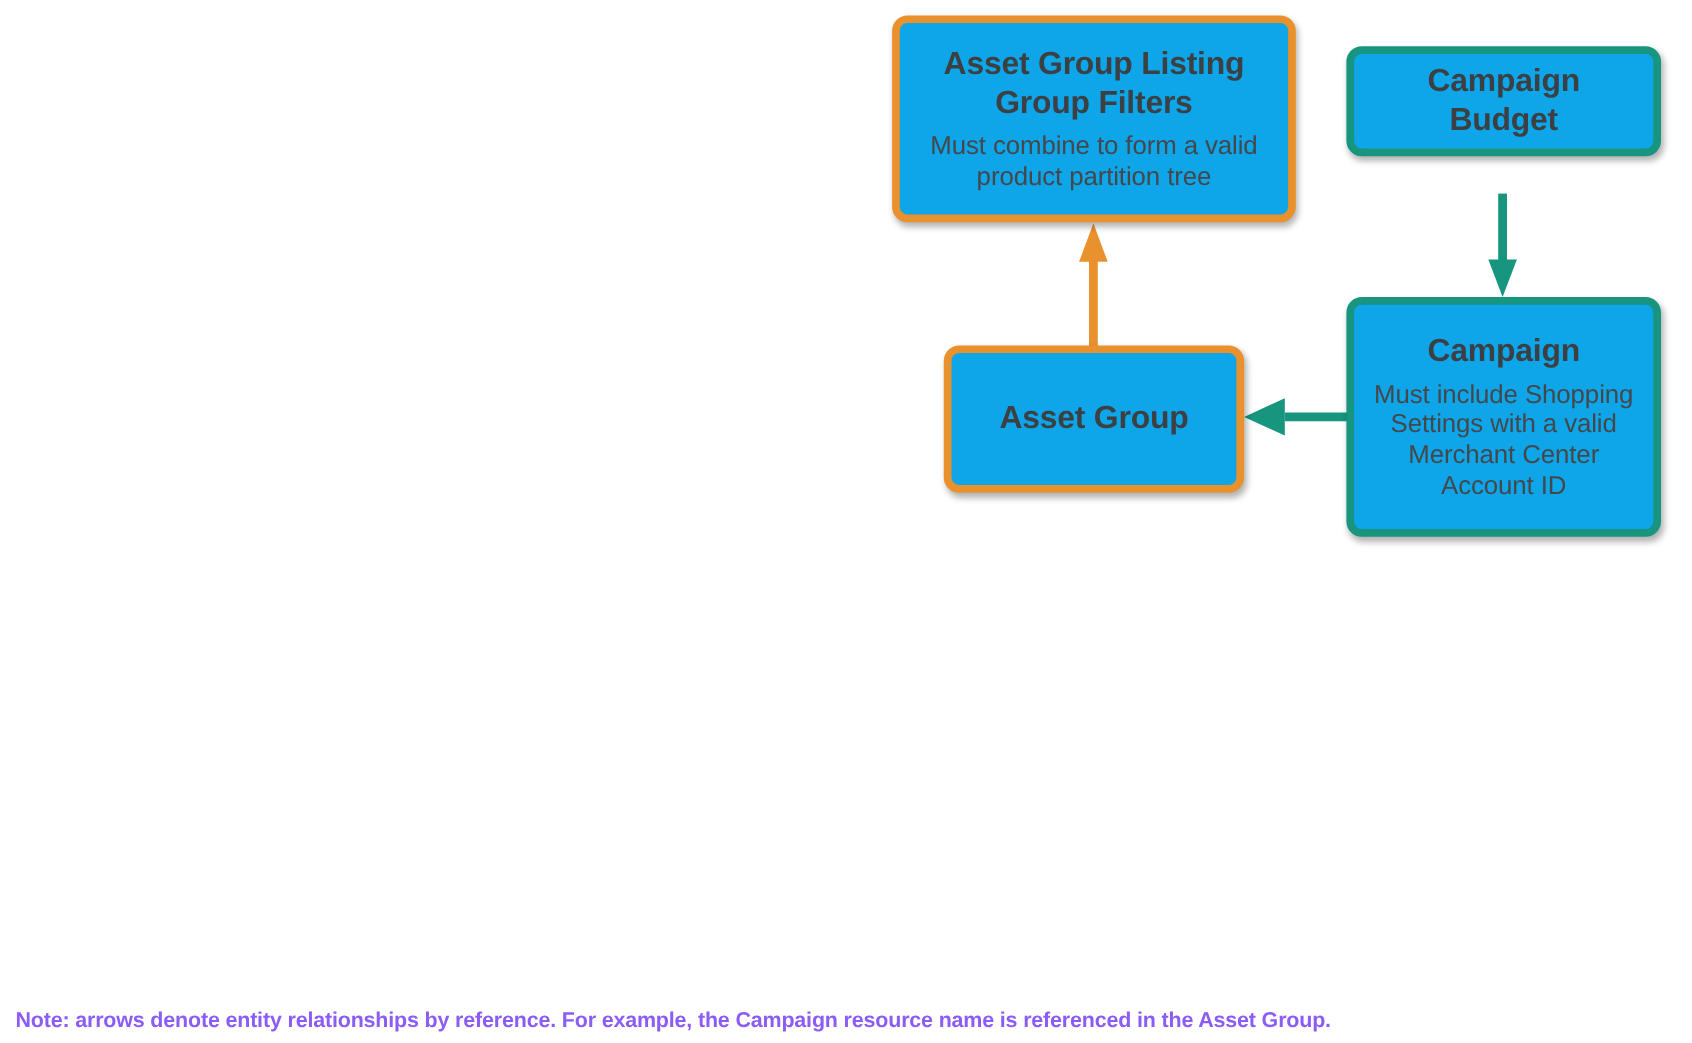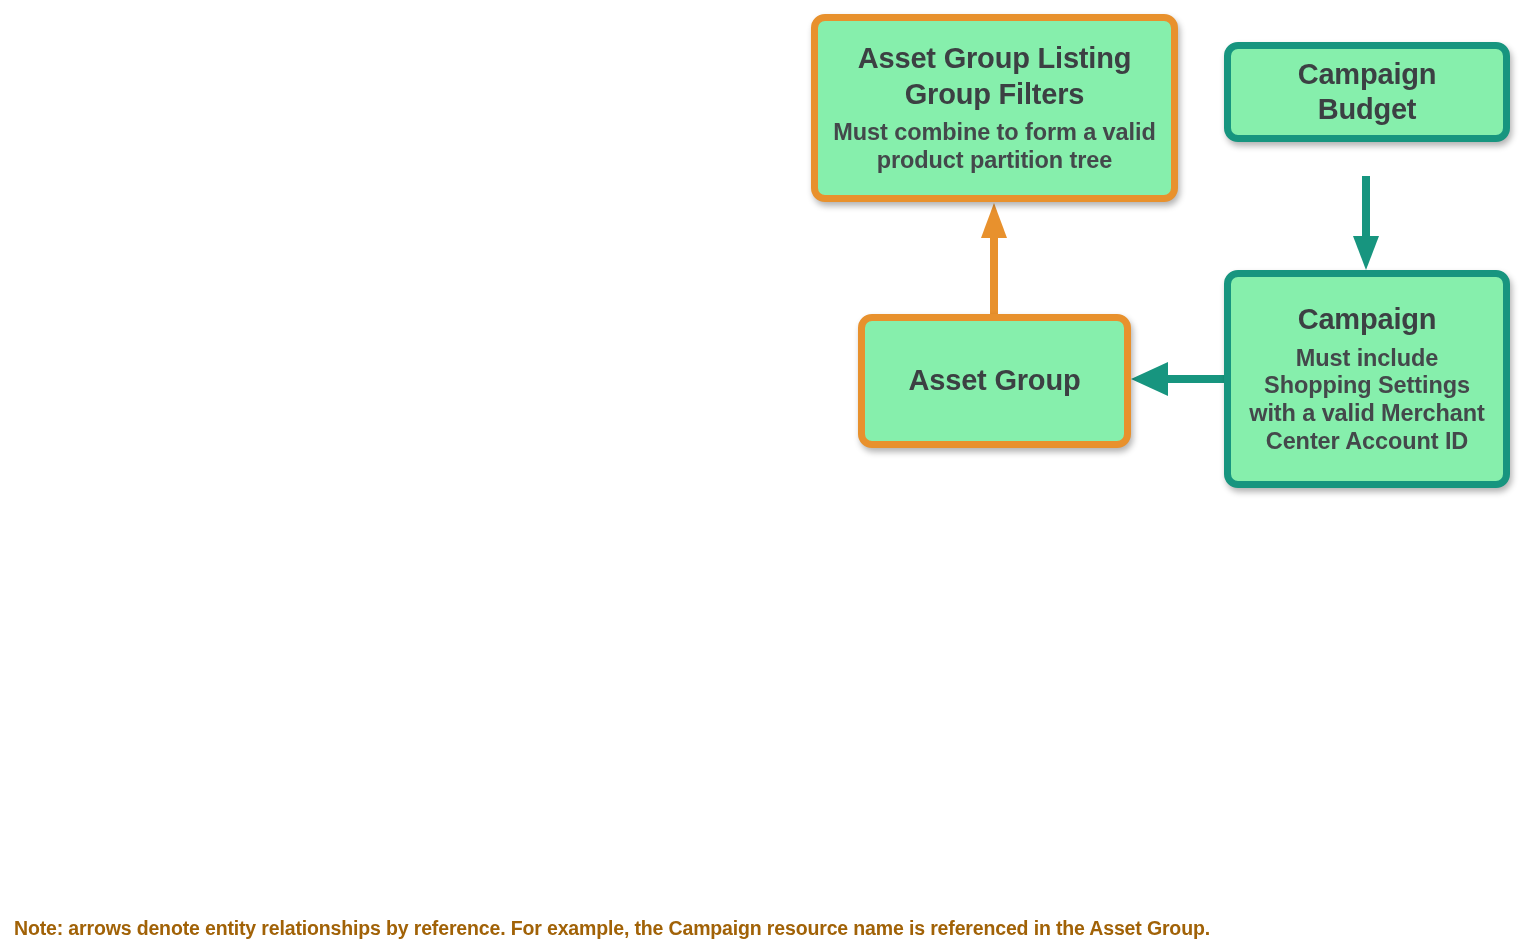--- a/index.html
+++ b/index.html
@@ -30,42 +30,42 @@
     width: 1538px;
     height: 948px;
     z-index: 1;
   }
 
   
   .node {
     position: absolute;
     z-index: 2;
     box-sizing: border-box;
-    background: #86efac;
+    background: #0ea5e9;
     border-style: solid;
     border-width: 7px;
     border-radius: 14px;
     display: flex;
     flex-direction: column;
     align-items: center;
     justify-content: center;
     text-align: center;
     padding: 6px 14px;
     box-shadow: 2px 4px 6px rgba(0,0,0,0.30);
   }
   .node .node-title {
     color: #3c4043;
     font-weight: bold;
     font-size: 29px;
     line-height: 1.22;
     letter-spacing: -0.2px;
   }
   .node .node-subtitle {
     color: #44484b;
-    font-weight: bold;
+    font-weight: normal;
     font-size: 23.5px;
     line-height: 1.18;
     margin-top: 7px;
     letter-spacing: -0.1px;
   }
 
   .node.orange { border-color: #e8912d; }
   .node.teal   { border-color: #17957f; }
 
   
@@ -81,21 +81,21 @@
   #node-campaign {
     left: 1224px; top: 270px;  width: 286px; height: 218px;
   }
 
   
   #diagram-note {
     position: absolute;
     left: 14px;
     top: 917px;
     z-index: 3;
-    color: #a16207;
+    color: #8b5cf6;
     font-size: 19.5px;
     font-weight: bold;
     letter-spacing: -0.15px;
     white-space: nowrap;
   }
 </style>
 </head>
 <body>
 
 <div id="diagram-canvas">

